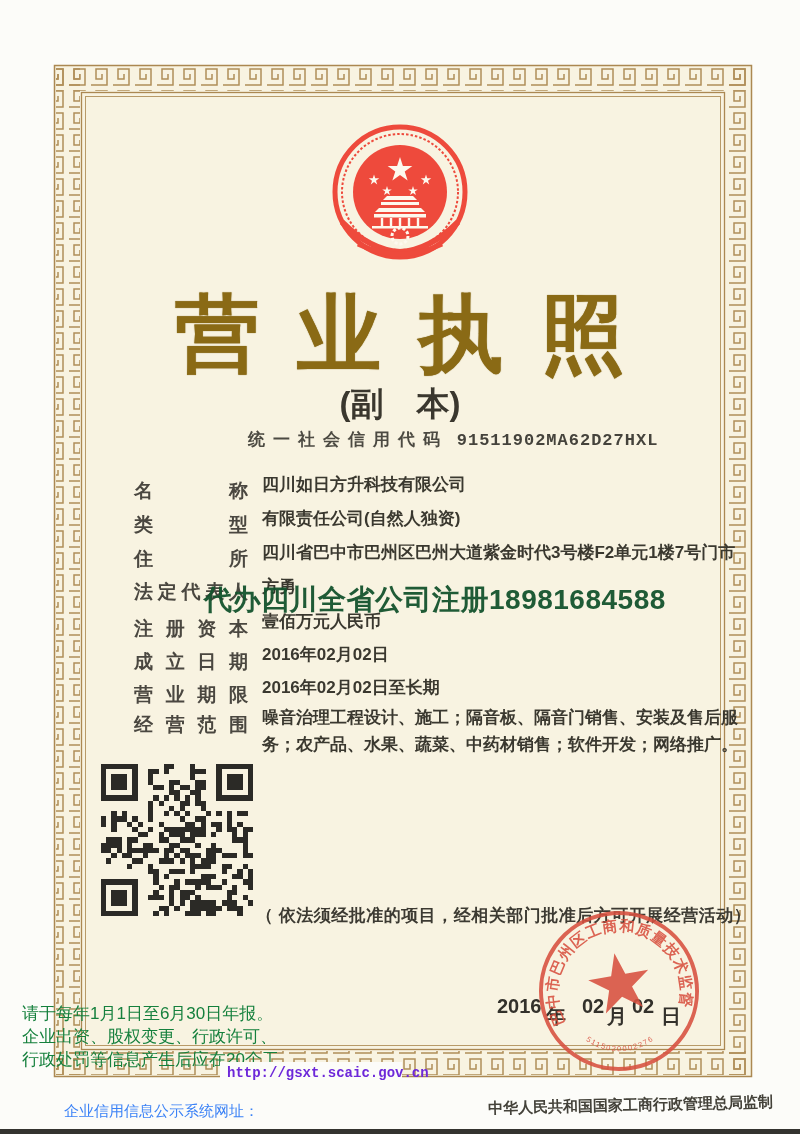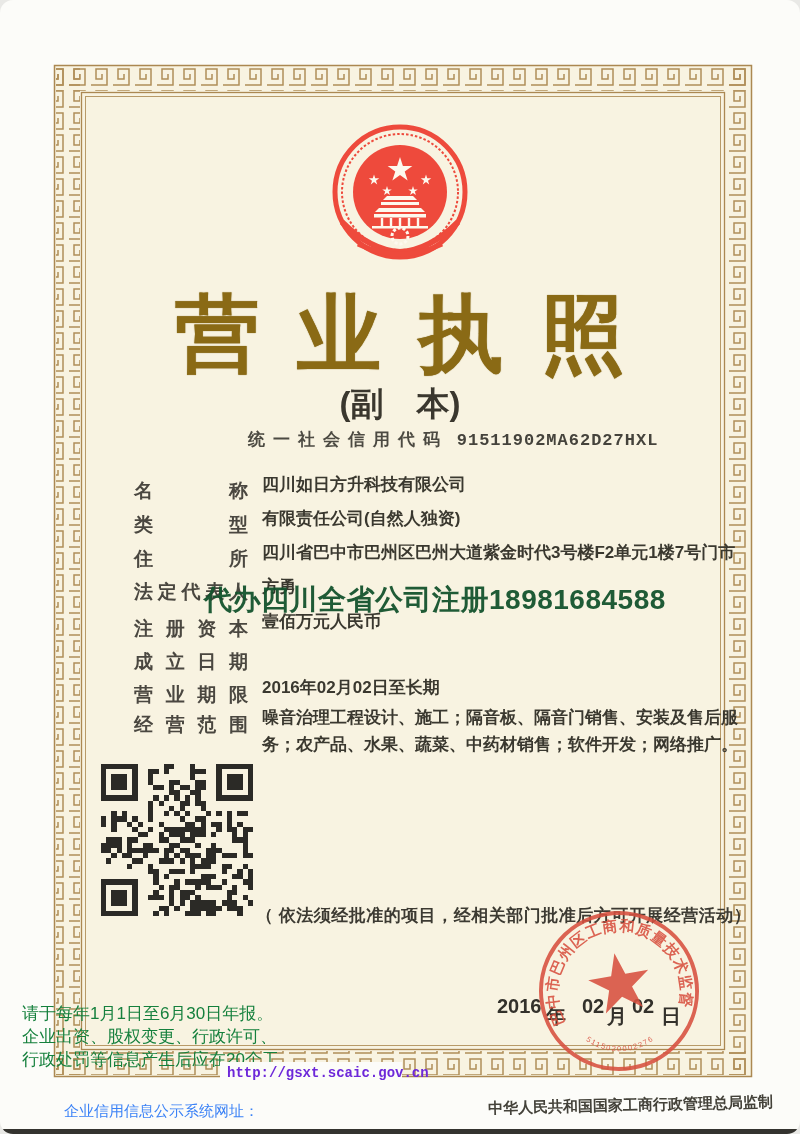--- a/index.html
+++ b/index.html
@@ -1,21 +1,20 @@
 <!DOCTYPE html>
 <html><head>
 <meta charset="utf-8">
 <style>
   html,body{margin:0;padding:0;background:#e9e9e6;}
   .page{
     position:relative;width:800px;height:1134px;margin:0 auto;
     background:#fcfcf9;overflow:hidden;
     font-family:"Liberation Sans","DejaVu Sans",sans-serif;
     color:#38362e;
-    border-radius:13px;
   }
   .frame{position:absolute;left:0;top:0;z-index:1;}
   .emblem{position:absolute;left:330px;top:122px;width:140px;height:152px;z-index:3;}
   .title{
     position:absolute;left:0;right:0;top:278px;text-align:center;
     font-size:84px;font-weight:900;color:#8a6a15;
     letter-spacing:.45em;padding-left:.45em;z-index:3;
     text-shadow:0 0 1px #7c5f10;
   }
   .subtitle{
@@ -132,20 +131,21 @@
   <div class="flabel" style="top:546px">住所</div>
   <div class="fvalue" style="top:541px">四川省巴中市巴州区巴州大道紫金时代3号楼F2单元1楼7号门市</div>
 
   <div class="flabel" style="top:579px">法定代表人</div>
   <div class="fvalue" style="top:575px">方勇</div>
 
   <div class="flabel" style="top:616px">注册资本</div>
   <div class="fvalue" style="top:610px">壹佰万元人民币</div>
 
   <div class="flabel" style="top:649px">成立日期</div>
+  <div class="fvalue" style="top:643px">2016年02月02日</div>
 
   <div class="flabel" style="top:682px">营业期限</div>
   <div class="fvalue" style="top:676px">2016年02月02日至长期</div>
 
   <div class="flabel" style="top:712px">经营范围</div>
   <div class="fvalue" style="top:706px">噪音治理工程设计、施工；隔音板、隔音门销售、安装及售后服</div>
   <div class="fvalue" style="top:733px">务；农产品、水果、蔬菜、中药材销售；软件开发；网络推广。</div>
 
   <div class="watermark">代办四川全省公司注册18981684588</div>
 

